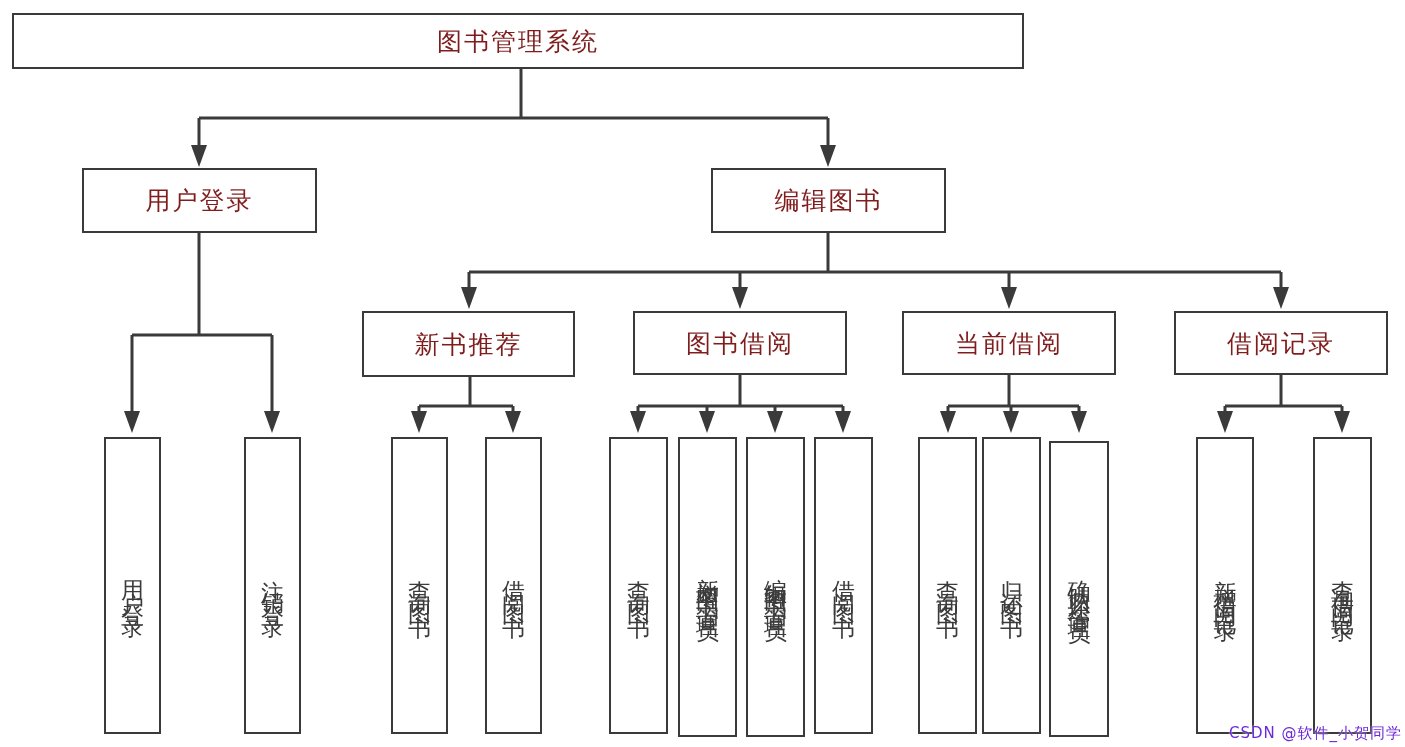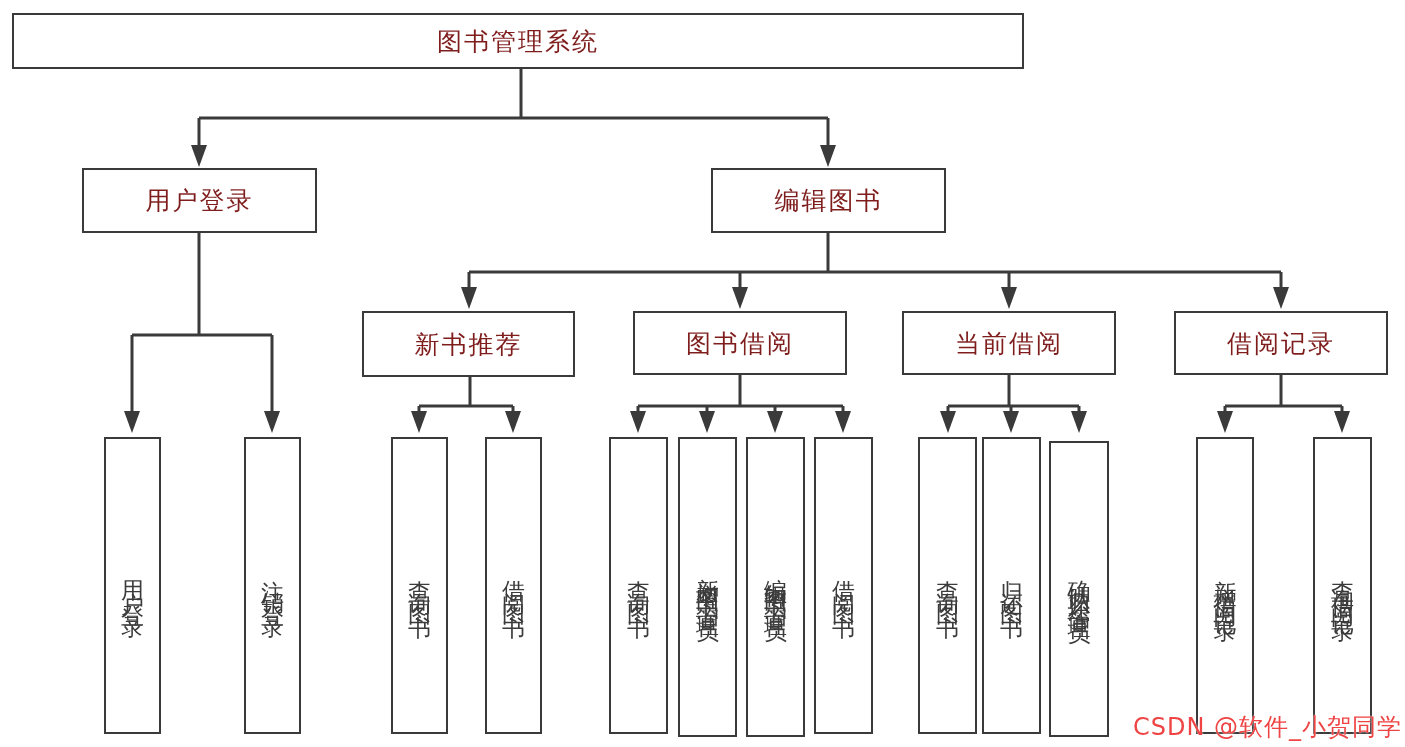--- a/index.html
+++ b/index.html
@@ -20,21 +20,21 @@
   .h-label { font-size:25px; letter-spacing:2px; white-space:nowrap; color:#7f1d1d;font-family:Liberation Serif, serif; }
   .v-label {
     writing-mode:vertical-rl; text-orientation:mixed;
     font-size:23px; color:#3b3b3b; line-height:1; white-space:nowrap;
   }
   .ls-lg { letter-spacing:12px; }
   .ls-md { letter-spacing:8px; }
   .ls-sm { letter-spacing:6px; }
   .watermark {
     position:absolute; right:3px; bottom:4px;
-    font-size:24px; color:#ef4444; letter-spacing:1px;
+    font-size:15px; color:#6d28d9; letter-spacing:1px;
     text-shadow:0 0 2px #ffffff; z-index:5; white-space:nowrap;
   }
 </style>
 </head>
 <body>
 
 <div class="canvas">
 
   <svg class="connectors" viewBox="0 0 1405 747" xmlns="http://www.w3.org/2000/svg">
 

